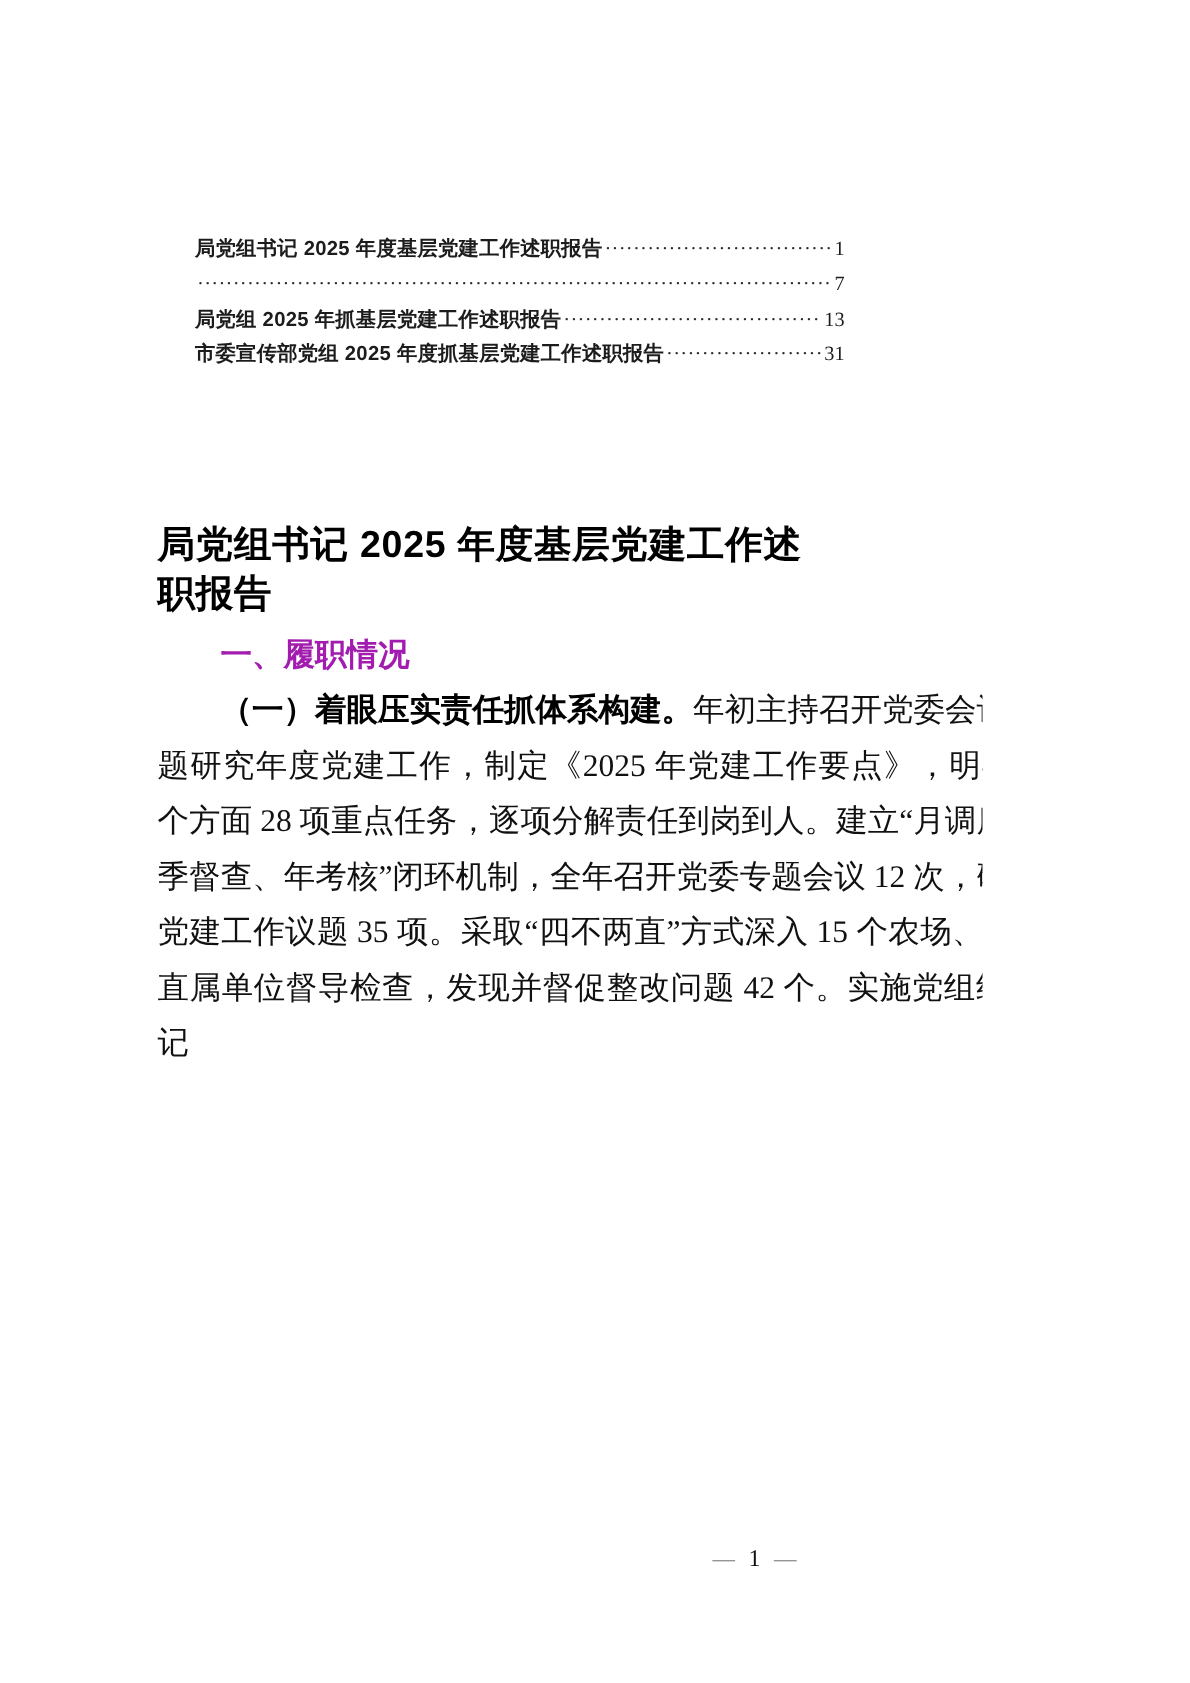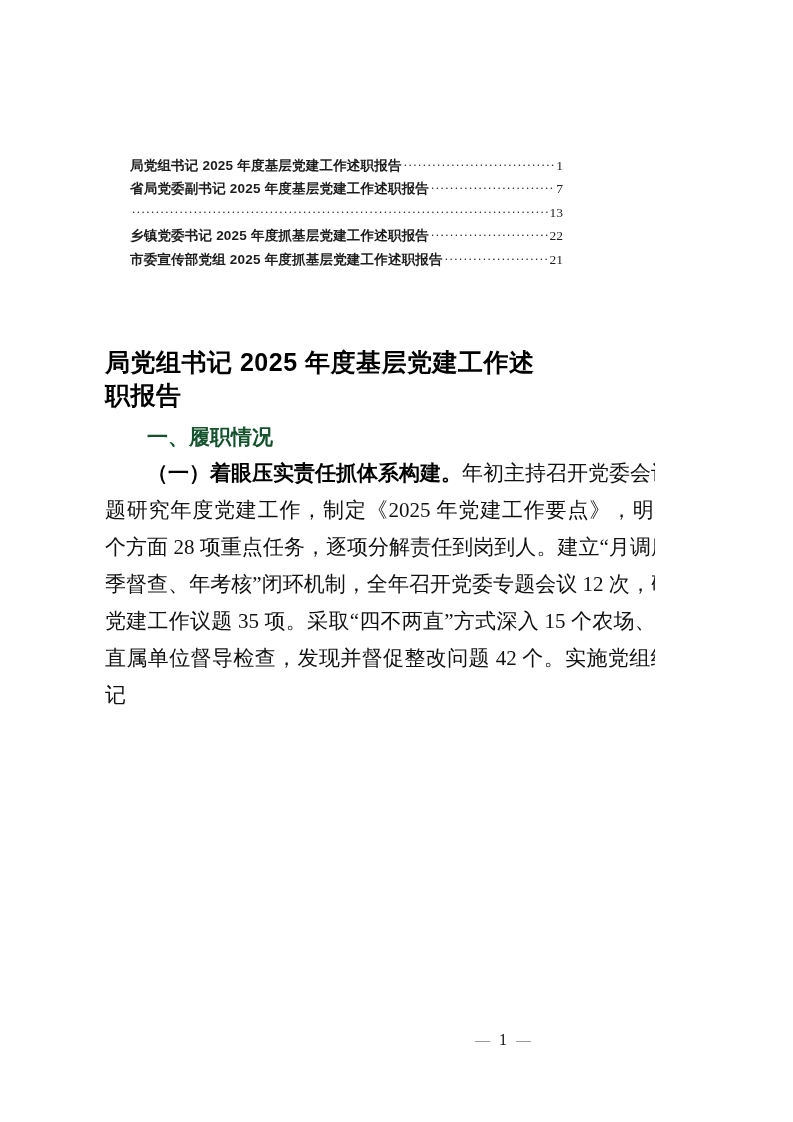--- a/index.html
+++ b/index.html
@@ -88,21 +88,21 @@
   }
   .doc-body p, .doc-body h2 {
     margin: 0;
     text-indent: 42px;
   }
   .doc-body h2 {
     font-family: "Liberation Sans", "DejaVu Sans", sans-serif;
     font-size: 21px;
     font-weight: 700;
     line-height: 37px;
-    color: #14532d;
+    color: #a21caf;
   }
   .para-lead {
     font-weight: 700;
     color: #000000;
   }
 
   
   .page-footer {
     position: absolute;
     top: 1031px;
@@ -123,37 +123,32 @@
 
 <div class="page">
 
   <nav class="toc">
     <div class="toc-row">
       <span class="toc-title">局党组书记 2025 年度基层党建工作述职报告</span>
       <span class="toc-dots"></span>
       <span class="toc-page">1</span>
     </div>
     <div class="toc-row">
-      <span class="toc-title">省局党委副书记 2025 年度基层党建工作述职报告</span>
       <span class="toc-dots"></span>
       <span class="toc-page">7</span>
     </div>
     <div class="toc-row">
+      <span class="toc-title">局党组 2025 年抓基层党建工作述职报告</span>
       <span class="toc-dots"></span>
       <span class="toc-page">13</span>
     </div>
     <div class="toc-row">
-      <span class="toc-title">乡镇党委书记 2025 年度抓基层党建工作述职报告</span>
-      <span class="toc-dots"></span>
-      <span class="toc-page">22</span>
-    </div>
-    <div class="toc-row">
       <span class="toc-title">市委宣传部党组 2025 年度抓基层党建工作述职报告</span>
       <span class="toc-dots"></span>
-      <span class="toc-page">21</span>
+      <span class="toc-page">31</span>
     </div>
   </nav>
 
   <h1 class="doc-title">局党组书记 2025 年度基层党建工作述职报告</h1>
 
   <div class="doc-body">
     <h2>一、履职情况</h2>
     <p><span class="para-lead">（一）着眼压实责任抓体系构建。</span><span>年初主持召开党委会议专题研究年度党建工作，制定《2025 年党建工作要点》，明确 6 个方面 28 项重点任务，逐项分解责任到岗到人。建立“月调度、季督查、年考核”闭环机制，全年召开党委专题会议 12 次，研究党建工作议题 35 项。采取“四不两直”方式深入 15 个农场、8 个直属单位督导检查，发现并督促整改问题 42 个。实施党组织书记</span></p>
   </div>
 

